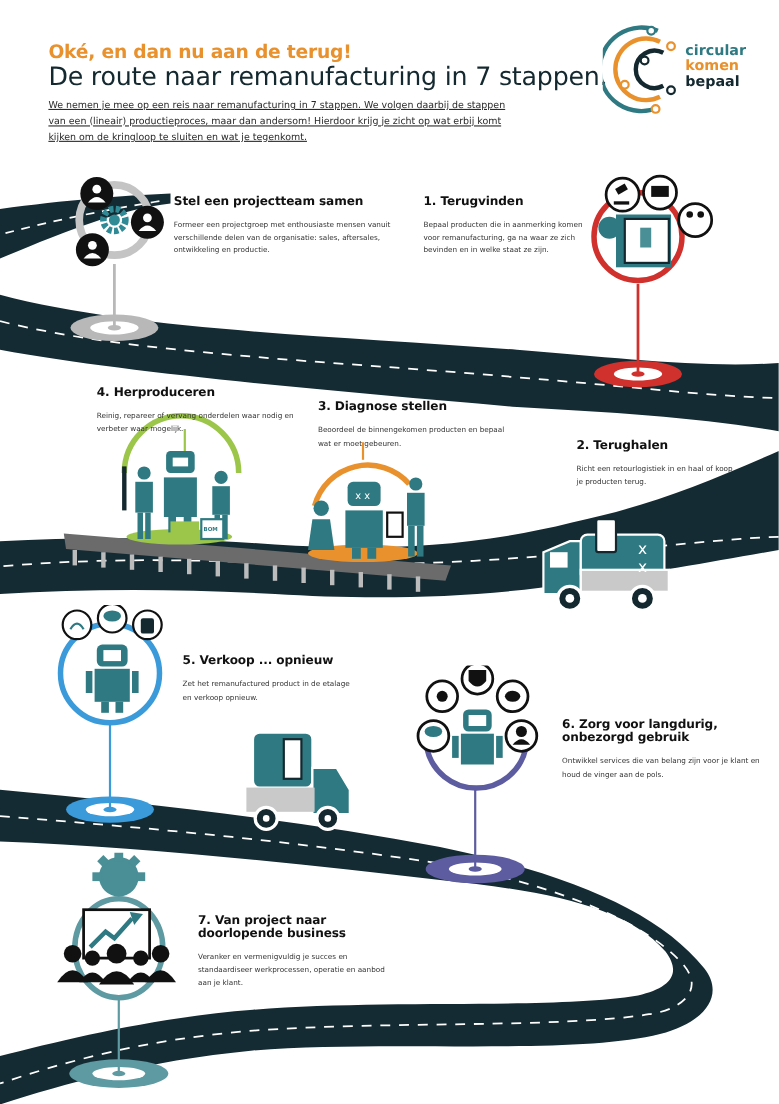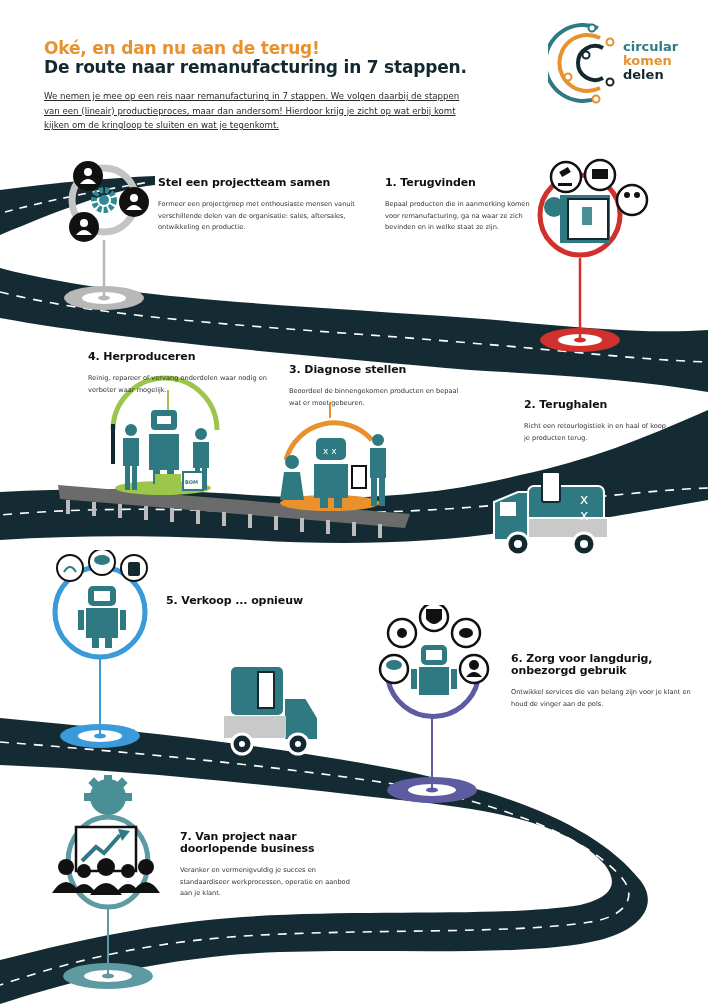--- a/index.html
+++ b/index.html
@@ -1,20 +1,20 @@
 <!DOCTYPE html>
 <html><head>
 <meta charset="utf-8">
 <style>
   html, body { margin: 0; padding: 0; background: #ffffff; }
   body { width: 708px; height: 1004px; position: relative; overflow: hidden; font-family: "DejaVu Sans", sans-serif; color: #1b2a2f; }
   .abs { position: absolute; }
   #road { position: absolute; left: 0; top: 0; width: 708px; height: 1004px; }
   .title-orange { position: absolute; left: 44px; top: 38px; font-size: 17px; font-weight: bold; color: #e8912d; letter-spacing: -0.2px; }
-  .title-dark { position: absolute; left: 44px; top: 57px; font-size: 17px; font-weight: bold; color: #14292f; letter-spacing: -0.2px; }
+  .title-dark { position: absolute; left: 44px; top: 57px; font-size: 23px; font-weight: normal; color: #14292f; letter-spacing: -0.2px; }
   .intro { position: absolute; left: 44px; top: 89px; width: 420px; font-size: 8.6px; line-height: 14.5px; color: #2a2a2a; text-decoration: underline; }
   .logo-text { position: absolute; left: 623px; top: 38px; font-size: 13px; font-weight: bold; line-height: 14px; }
   .logo-text span { display: block; }
   .step { position: absolute; }
   .step h3 { margin: 0; font-size: 11px; font-weight: bold; color: #111; line-height: 12px; letter-spacing: -0.1px; }
   .step p { margin: 10px 0 0 0; font-size: 6.6px; line-height: 11.5px; color: #333; }
 </style>
 </head>
 <body>
 
@@ -99,21 +99,21 @@
     <circle cx="44" cy="8" r="3.5" fill="#fff" stroke="#2f7a82" stroke-width="2"></circle>
     <circle cx="62" cy="22" r="3.5" fill="#fff" stroke="#e8912d" stroke-width="2"></circle>
     <circle cx="38" cy="35" r="3.5" fill="#fff" stroke="#14292f" stroke-width="2"></circle>
     <circle cx="20" cy="57" r="3.5" fill="#fff" stroke="#e8912d" stroke-width="2"></circle>
     <circle cx="62" cy="62" r="3.5" fill="#fff" stroke="#14292f" stroke-width="2"></circle>
     <circle cx="48" cy="79" r="3.5" fill="#fff" stroke="#e8912d" stroke-width="2"></circle>
   </svg>
   <div class="logo-text" style="left:75px; top:20px;">
     <span style="color:#2f7a82;text-align:right;">circular</span>
     <span style="color:#e8912d;">komen</span>
-    <span style="color:#14292f;">delen</span>
+    <span style="color:#14292f;">bepaal</span>
   </div>
 </div>
 
 <div class="abs" style="left:64px; top:160px; width:90px; height:85px;">
   <svg width="90" height="85" viewBox="0 0 90 85">
     <g fill="#111">
         <circle cx="24" cy="16" r="15"></circle>
         <circle cx="70" cy="42" r="15"></circle>
         <circle cx="20" cy="67" r="15"></circle>
       </g>
@@ -240,20 +240,21 @@
       <rect x="26" y="60" width="6" height="20"></rect>
         <rect x="68" y="60" width="6" height="20"></rect>
       <rect x="40" y="88" width="7" height="10"></rect>
         <rect x="53" y="88" width="7" height="10"></rect>
     </g>
     <rect x="42" y="41" width="16" height="10" fill="#fff"></rect>
   </svg>
 </div>
 <div class="step" style="left:166px; top:595px; width:160px;">
   <h3>5.  Verkoop ... opnieuw</h3>
+  <p>Zet het remanufactured product in de etalage en verkoop opnieuw.</p>
 </div>
 
 <div class="abs" style="left:218px; top:660px; width:104px; height:98px;">
   <svg width="104" height="98" viewBox="0 0 104 98">
     <rect x="12" y="6" width="54" height="50" rx="6" fill="#2f7a82" stroke="#fff" stroke-width="2"></rect>
     <rect x="40" y="12" width="16" height="36" fill="#fff" stroke="#14292f" stroke-width="2"></rect>
     <path d="M66,38 L88,38 L100,58 L100,80 L66,80 Z" fill="#2f7a82" stroke="#fff" stroke-width="2"></path>
     <rect x="6" y="56" width="62" height="22" fill="#c9c9c9"></rect>
     <circle cx="24" cy="84" r="10" fill="#14292f" stroke="#fff" stroke-width="3"></circle>
       <circle cx="24" cy="84" r="3" fill="#fff"></circle>

